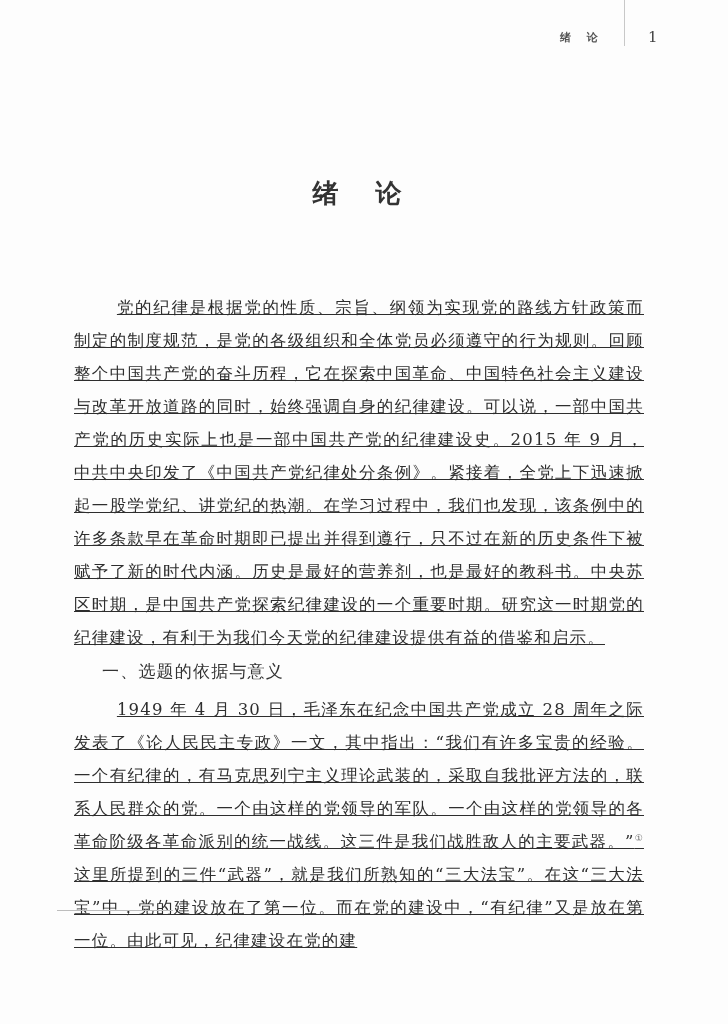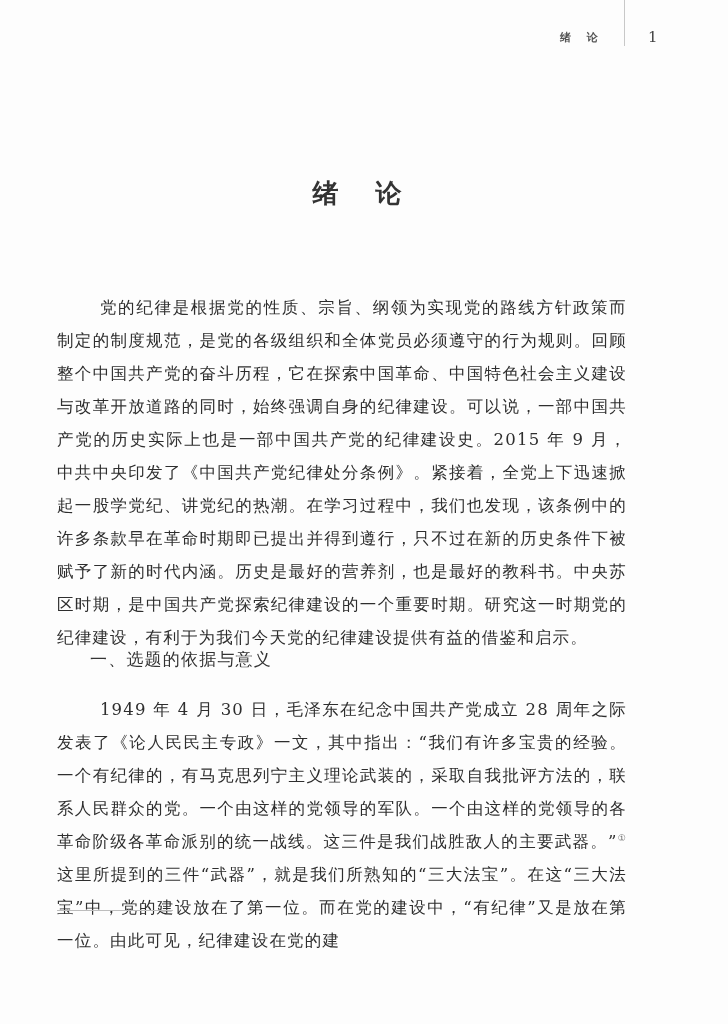--- a/index.html
+++ b/index.html
@@ -52,28 +52,29 @@
     width: 728px;
     text-align: center;
     font-size: 26px;
     font-weight: bold;
     letter-spacing: 14px;
     color: #333;
     font-family: "DejaVu Sans", "Liberation Sans", sans-serif;
   }
   .body-text {
     position: absolute;
-    left: 57px;
+    left: 74px;
     width: 570px;
     font-size: 16.5px;
     line-height: 33px;
     letter-spacing: 1.2px;
     text-align: justify;
     text-align-last: left;
     color: #2e2e2e;
+    text-decoration: underline;
   }
   .para {
     margin: 0;
     text-indent: 2.6em;
   }
   .section-heading {
     position: absolute;
     left: 90px;
     top: 648px;
     font-size: 17px;
@@ -118,21 +119,21 @@
   <div class="running-head">绪 论</div>
   <div class="head-divider"></div>
   <div class="page-number">1</div>
 
   <h1 class="chapter-title" style="margin:0;">绪 论</h1>
 
   <div class="body-text" style="top: 291px;">
     <p class="para">党的纪律是根据党的性质、宗旨、纲领为实现党的路线方针政策而制定的制度规范，是党的各级组织和全体党员必须遵守的行为规则。回顾整个中国共产党的奋斗历程，它在探索中国革命、中国特色社会主义建设与改革开放道路的同时，始终强调自身的纪律建设。可以说，一部中国共产党的历史实际上也是一部中国共产党的纪律建设史。2015 年 9 月，中共中央印发了《中国共产党纪律处分条例》。紧接着，全党上下迅速掀起一股学党纪、讲党纪的热潮。在学习过程中，我们也发现，该条例中的许多条款早在革命时期即已提出并得到遵行，只不过在新的历史条件下被赋予了新的时代内涵。历史是最好的营养剂，也是最好的教科书。中央苏区时期，是中国共产党探索纪律建设的一个重要时期。研究这一时期党的纪律建设，有利于为我们今天党的纪律建设提供有益的借鉴和启示。</p>
   </div>
 
-  <h2 class="section-heading" style="margin:0;font-weight:normal;">一、选题的依据与意义</h2>
+  <h2 class="section-heading" style="margin:12px;font-weight:normal;">一、选题的依据与意义</h2>
 
   <div class="body-text" style="top: 693px;">
     <p class="para"><span>1949 年 4 月 30 日，毛泽东在纪念中国共产党成立 28 周年之际发表了《论人民民主专政》一文，其中指出：“我们有许多宝贵的经验。一个有纪律的，有马克思列宁主义理论武装的，采取自我批评方法的，联系人民群众的党。一个由这样的党领导的军队。一个由这样的党领导的各革命阶级各革命派别的统一战线。这三件是我们战胜敌人的主要武器。”</span><sup class="fn-ref">①</sup><span>这里所提到的三件“武器”，就是我们所熟知的“三大法宝”。在这“三大法宝”中，党的建设放在了第一位。而在党的建设中，“有纪律”又是放在第一位。由此可见，纪律建设在党的建</span></p>
   </div>
 
   <div class="footnote-rule"></div>
 
 
 </div>
 

